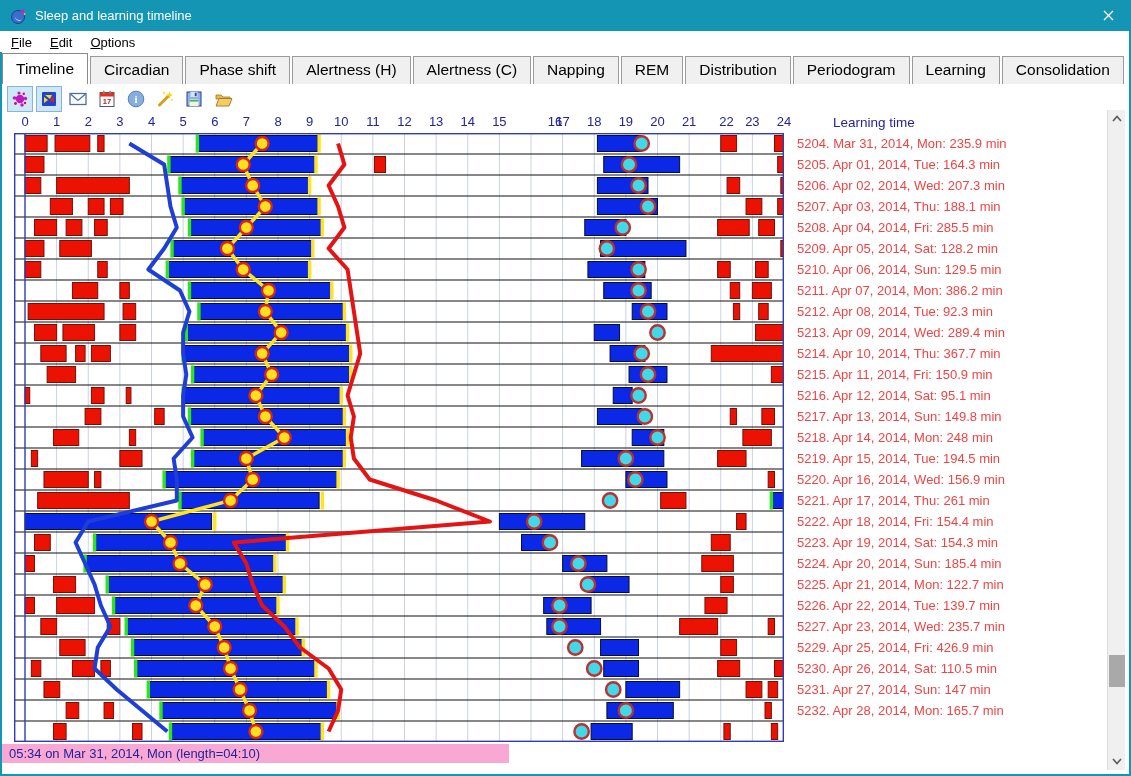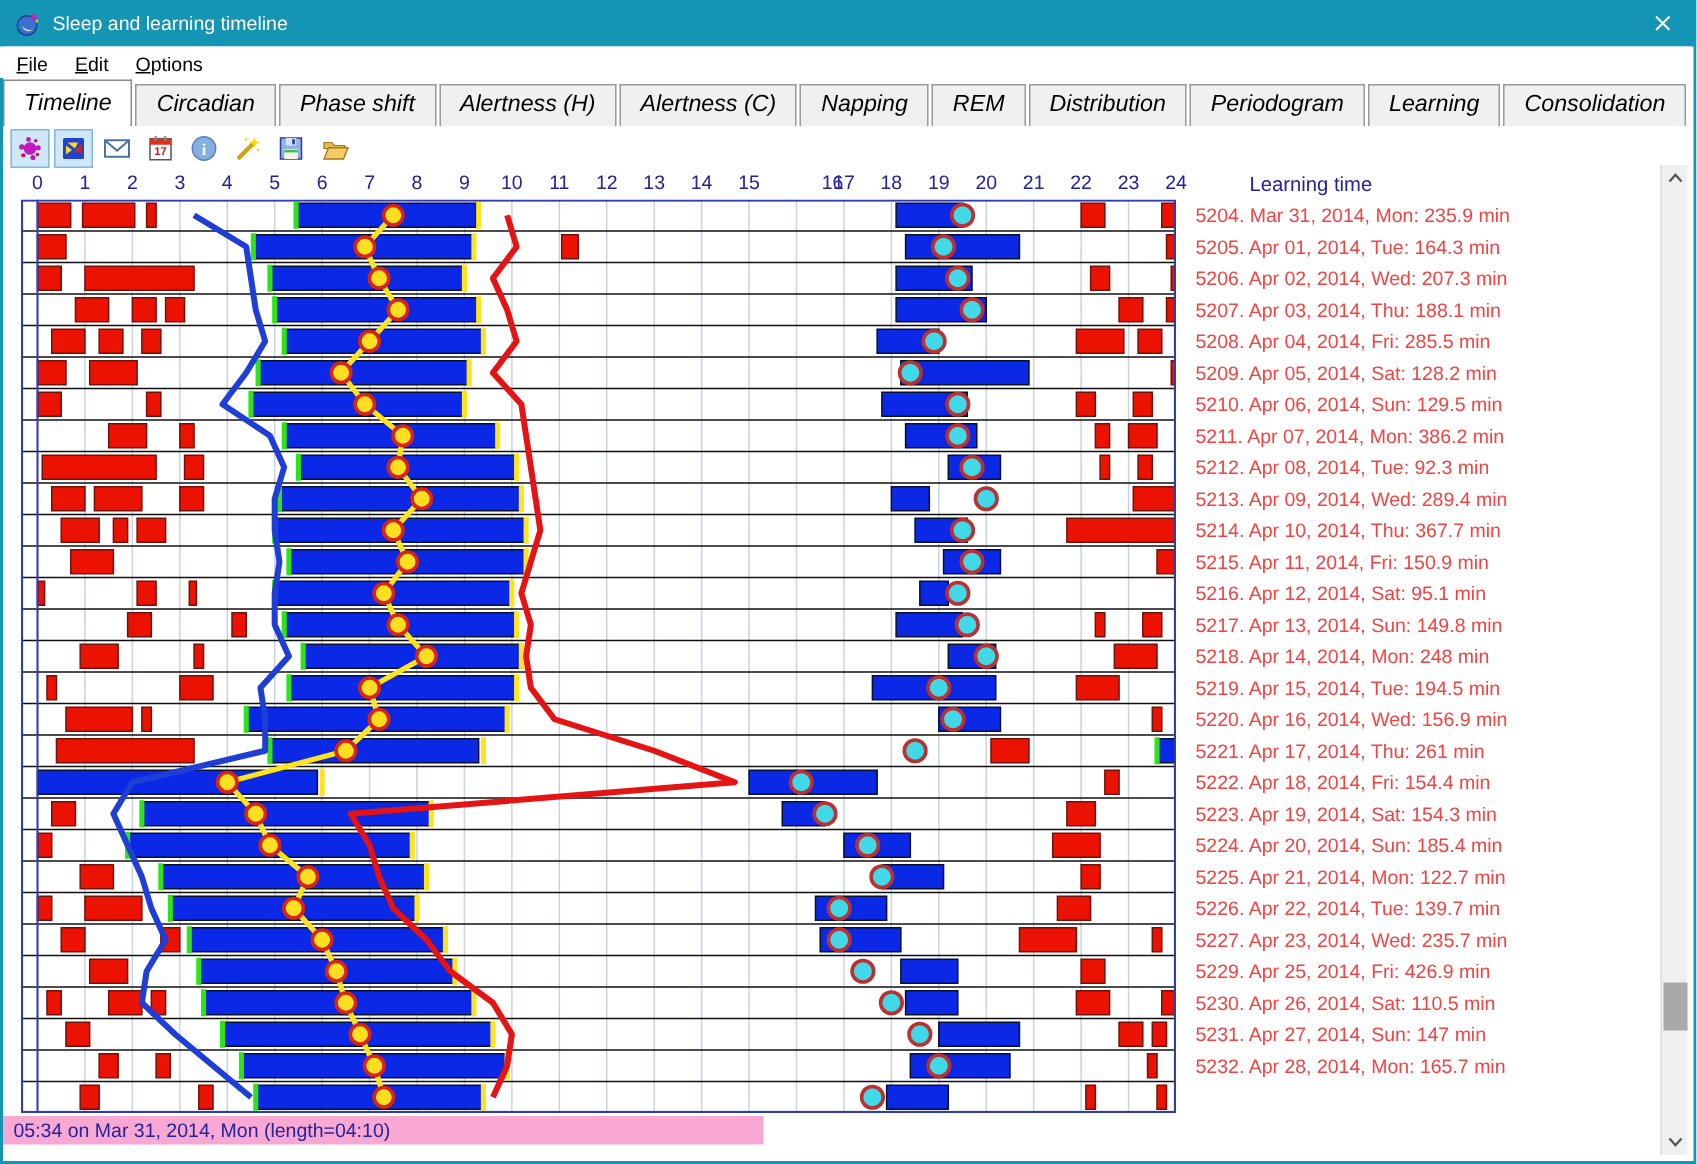--- a/index.html
+++ b/index.html
@@ -14,21 +14,21 @@
   .closebtn{position:absolute;right:0;top:0;width:46px;height:31px;display:flex;
     align-items:center;justify-content:center;cursor:default;}
   
   .menubar{position:absolute;left:0;top:31px;width:1127px;height:21px;background:#fff;
     display:flex;align-items:flex-end;padding-left:2px;}
   .menu-item{font-size:13px;color:#000;padding:2px 9px;}
   .menu-item u{text-decoration:underline;}
   
   .tabbar{position:absolute;left:2px;top:52px;width:1127px;height:32px;display:flex;align-items:flex-end;}
   .tab{font-size:15.5px;color:#000;background:#f0f0f0;border:1px solid #9a9a9a;border-bottom:none;
-    padding:4px 13px 5px 13px;margin-right:2px;height:28px;white-space:nowrap;font-style:italic;}
+    padding:4px 13px 5px 13px;margin-right:2px;height:28px;white-space:nowrap;}
   .tab.sel{background:#ffffff;border-color:#8a8a8a;height:31px;padding-top:6px;position:relative;z-index:2;}
   
   .toolbar{position:absolute;left:7px;top:85px;height:27px;display:flex;align-items:center;}
   .tbtn{width:26px;height:26px;margin-right:3px;display:flex;align-items:center;justify-content:center;
     border:1px solid transparent;background:transparent;padding:0;}
   .tbtn.pressed{background:#cfe8f8;border:1px solid #84b6dd;}
   
   .axis-label{position:absolute;top:114px;width:26px;text-align:center;font-size:13px;color:#23239a;}
   
   .chartwrap{position:absolute;left:14px;top:133px;width:770px;height:609px;}
@@ -170,21 +170,21 @@
       <div class="axis-label" style="left: 391.5px;">12</div>
       <div class="axis-label" style="left: 423.125px;">13</div>
       <div class="axis-label" style="left: 454.75px;">14</div>
       <div class="axis-label" style="left: 486.375px;">15</div>
       <div class="axis-label" style="left: 518px; margin-left: 24px;">16</div>
       <div class="axis-label" style="left: 549.625px;">17</div>
       <div class="axis-label" style="left: 581.25px;">18</div>
       <div class="axis-label" style="left: 612.875px;">19</div>
       <div class="axis-label" style="left: 644.5px;">20</div>
       <div class="axis-label" style="left: 676.125px;">21</div>
-      <div class="axis-label" style="left: 707.75px;">22</div>
+      <div class="axis-label" style="left: 707.75px; text-align: right;">22</div>
       <div class="axis-label" style="left: 739.375px;">23</div>
       <div class="axis-label" style="left: 771px;">24</div>
     </div>
 
   <div class="chartwrap">
     <svg id="chartsvg" width="770" height="609" viewBox="0 0 770 609">
         <rect x="0" y="0" width="770" height="609" fill="#ffffff"></rect>
         <g>
           <line x1="42.625" y1="1" x2="42.625" y2="608" stroke="#c9d3e3" stroke-width="1"></line>
           <line x1="74.25" y1="1" x2="74.25" y2="608" stroke="#c9d3e3" stroke-width="1"></line>

